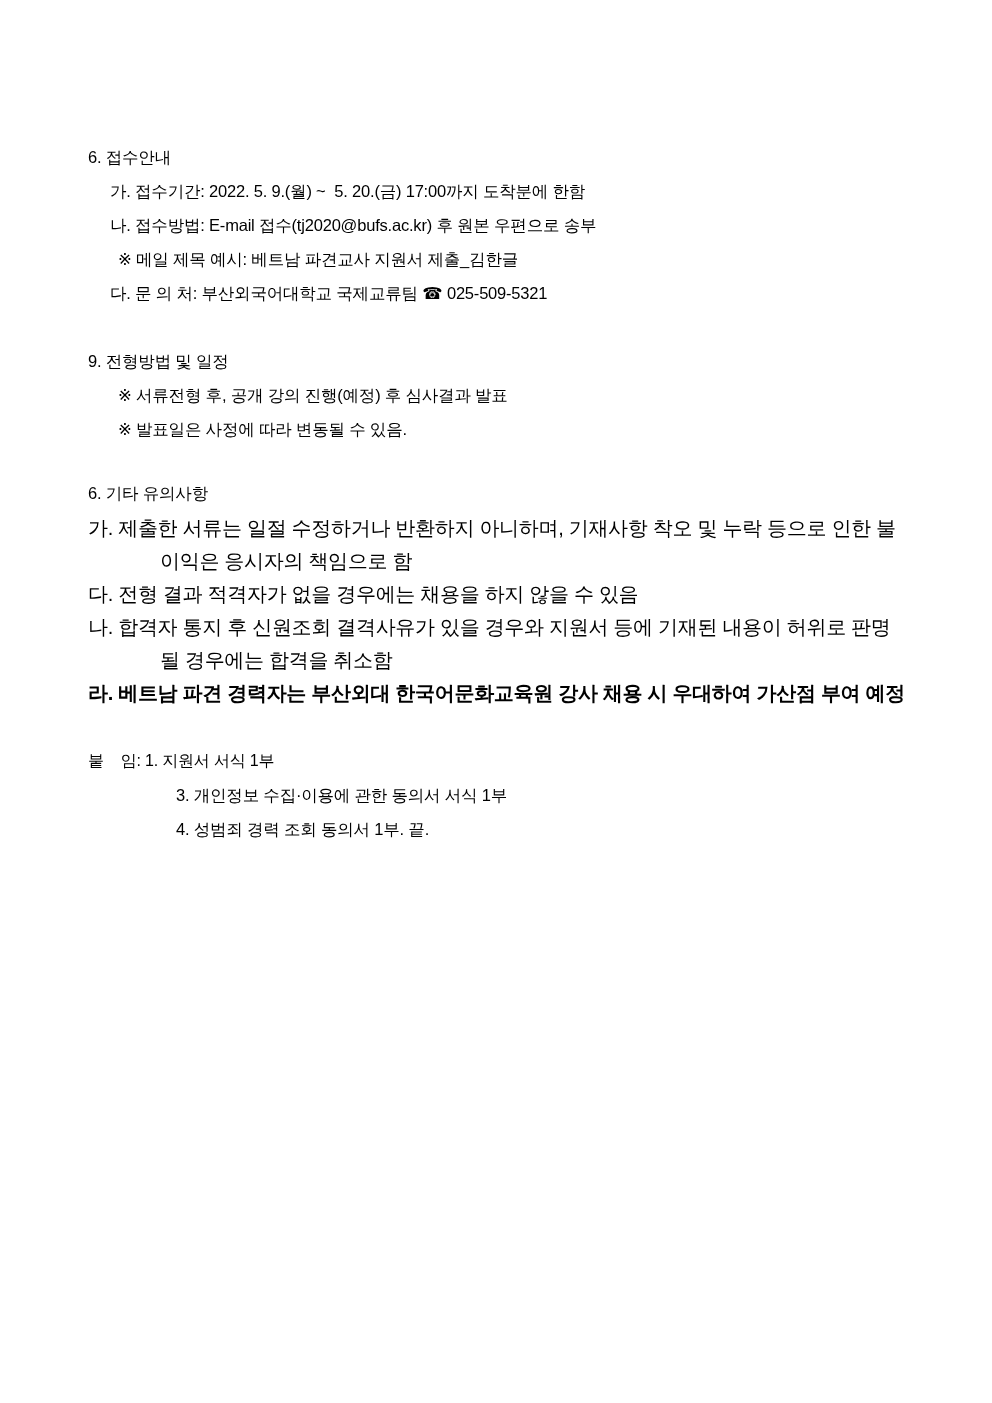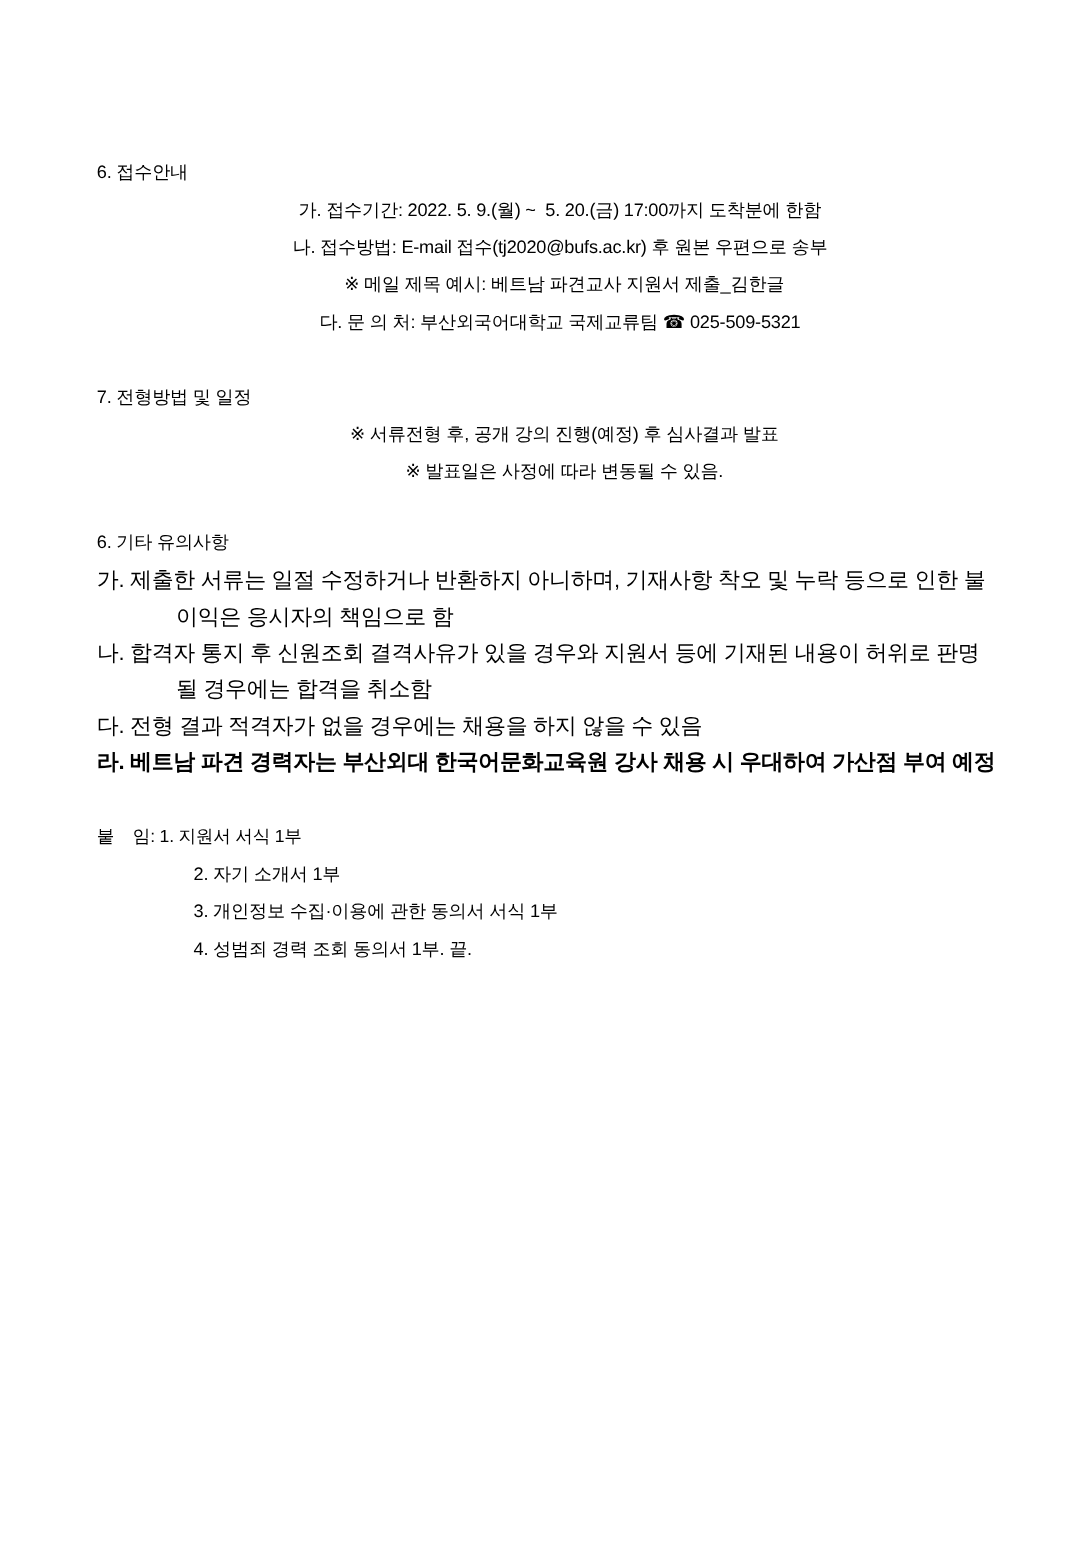--- a/index.html
+++ b/index.html
@@ -37,21 +37,20 @@
     font-size: 16.5px;
     line-height: 34px;
     letter-spacing: -0.2px;
     white-space: pre;
   }
   .item {
     font-size: 16.5px;
     line-height: 34px;
     letter-spacing: -0.2px;
     white-space: pre;
-    text-align: center;
   }
   .indent1 { padding-left: 22px; }
   .indent2 { padding-left: 30px; }
   .indent-sub { padding-left: 36px; }
   .gap-med { height: 30px; }
   .gap-large { height: 34px; }
 
   .underline {
     text-underline-offset: 2px;
   }
@@ -103,50 +102,49 @@
       <div class="heading">6. 접수안내</div>
       <div class="item indent1">가. 접수기간: 2022. 5. 9.(월) ~  5. 20.(금) 17:00까지 도착분에 한함</div>
       <div class="item indent1">나. 접수방법: E-mail 접수(tj2020@bufs.ac.kr) 후 원본 우편으로 송부</div>
       <div class="item indent2"><span>※ 메일 제목 예시: </span><span class="underline">베트남 파견교사 지원서 제출_김한글</span></div>
       <div class="item indent1">다. 문 의 처: 부산외국어대학교 국제교류팀 ☎ 025-509-5321</div>
     </div>
 
     <div class="gap-large"></div>
 
     <div class="section">
-      <div class="heading">7. 전형방법 및 일정</div>
+      <div class="heading">9. 전형방법 및 일정</div>
       <div class="item indent2">※ 서류전형 후, 공개 강의 진행(예정) 후 심사결과 발표</div>
       <div class="item indent2">※ 발표일은 사정에 따라 변동될 수 있음.</div>
     </div>
 
     <div class="gap-med"></div>
 
     <div class="section">
       <div class="heading">6. 기타 유의사항</div>
       <div class="sect8-list">
         <div class="para">
           <span class="para-wrap">가. 제출한 서류는 일절 수정하거나 반환하지 아니하며, 기재사항 착오 및 누락 등으로 인한 불</span>
           <span class="para-cont">이익은 응시자의 책임으로 함</span>
         </div>
         <div class="para">
+          <span class="para-wrap">다. 전형 결과 적격자가 없을 경우에는 채용을 하지 않을 수 있음</span>
+        </div>
+        <div class="para">
           <span class="para-wrap">나. 합격자 통지 후 신원조회 결격사유가 있을 경우와 지원서 등에 기재된 내용이 허위로 판명</span>
           <span class="para-cont">될 경우에는 합격을 취소함</span>
-        </div>
-        <div class="para">
-          <span class="para-wrap">다. 전형 결과 적격자가 없을 경우에는 채용을 하지 않을 수 있음</span>
         </div>
         <div class="para bold">
           <span class="para-wrap">라. 베트남 파견 경력자는 부산외대 한국어문화교육원 강사 채용 시 우대하여 가산점 부여 예정</span>
         </div>
       </div>
     </div>
 
     <div class="gap-large"></div>
 
     <div class="section">
       <div class="attach-head">붙    임: 1. 지원서 서식 1부</div>
-      <div class="attach-item">2. 자기 소개서 1부</div>
       <div class="attach-item">3. 개인정보 수집·이용에 관한 동의서 서식 1부</div>
       <div class="attach-item">4. 성범죄 경력 조회 동의서 1부. 끝.</div>
     </div>
 
   </div>
 </div>
 
 </body></html>

